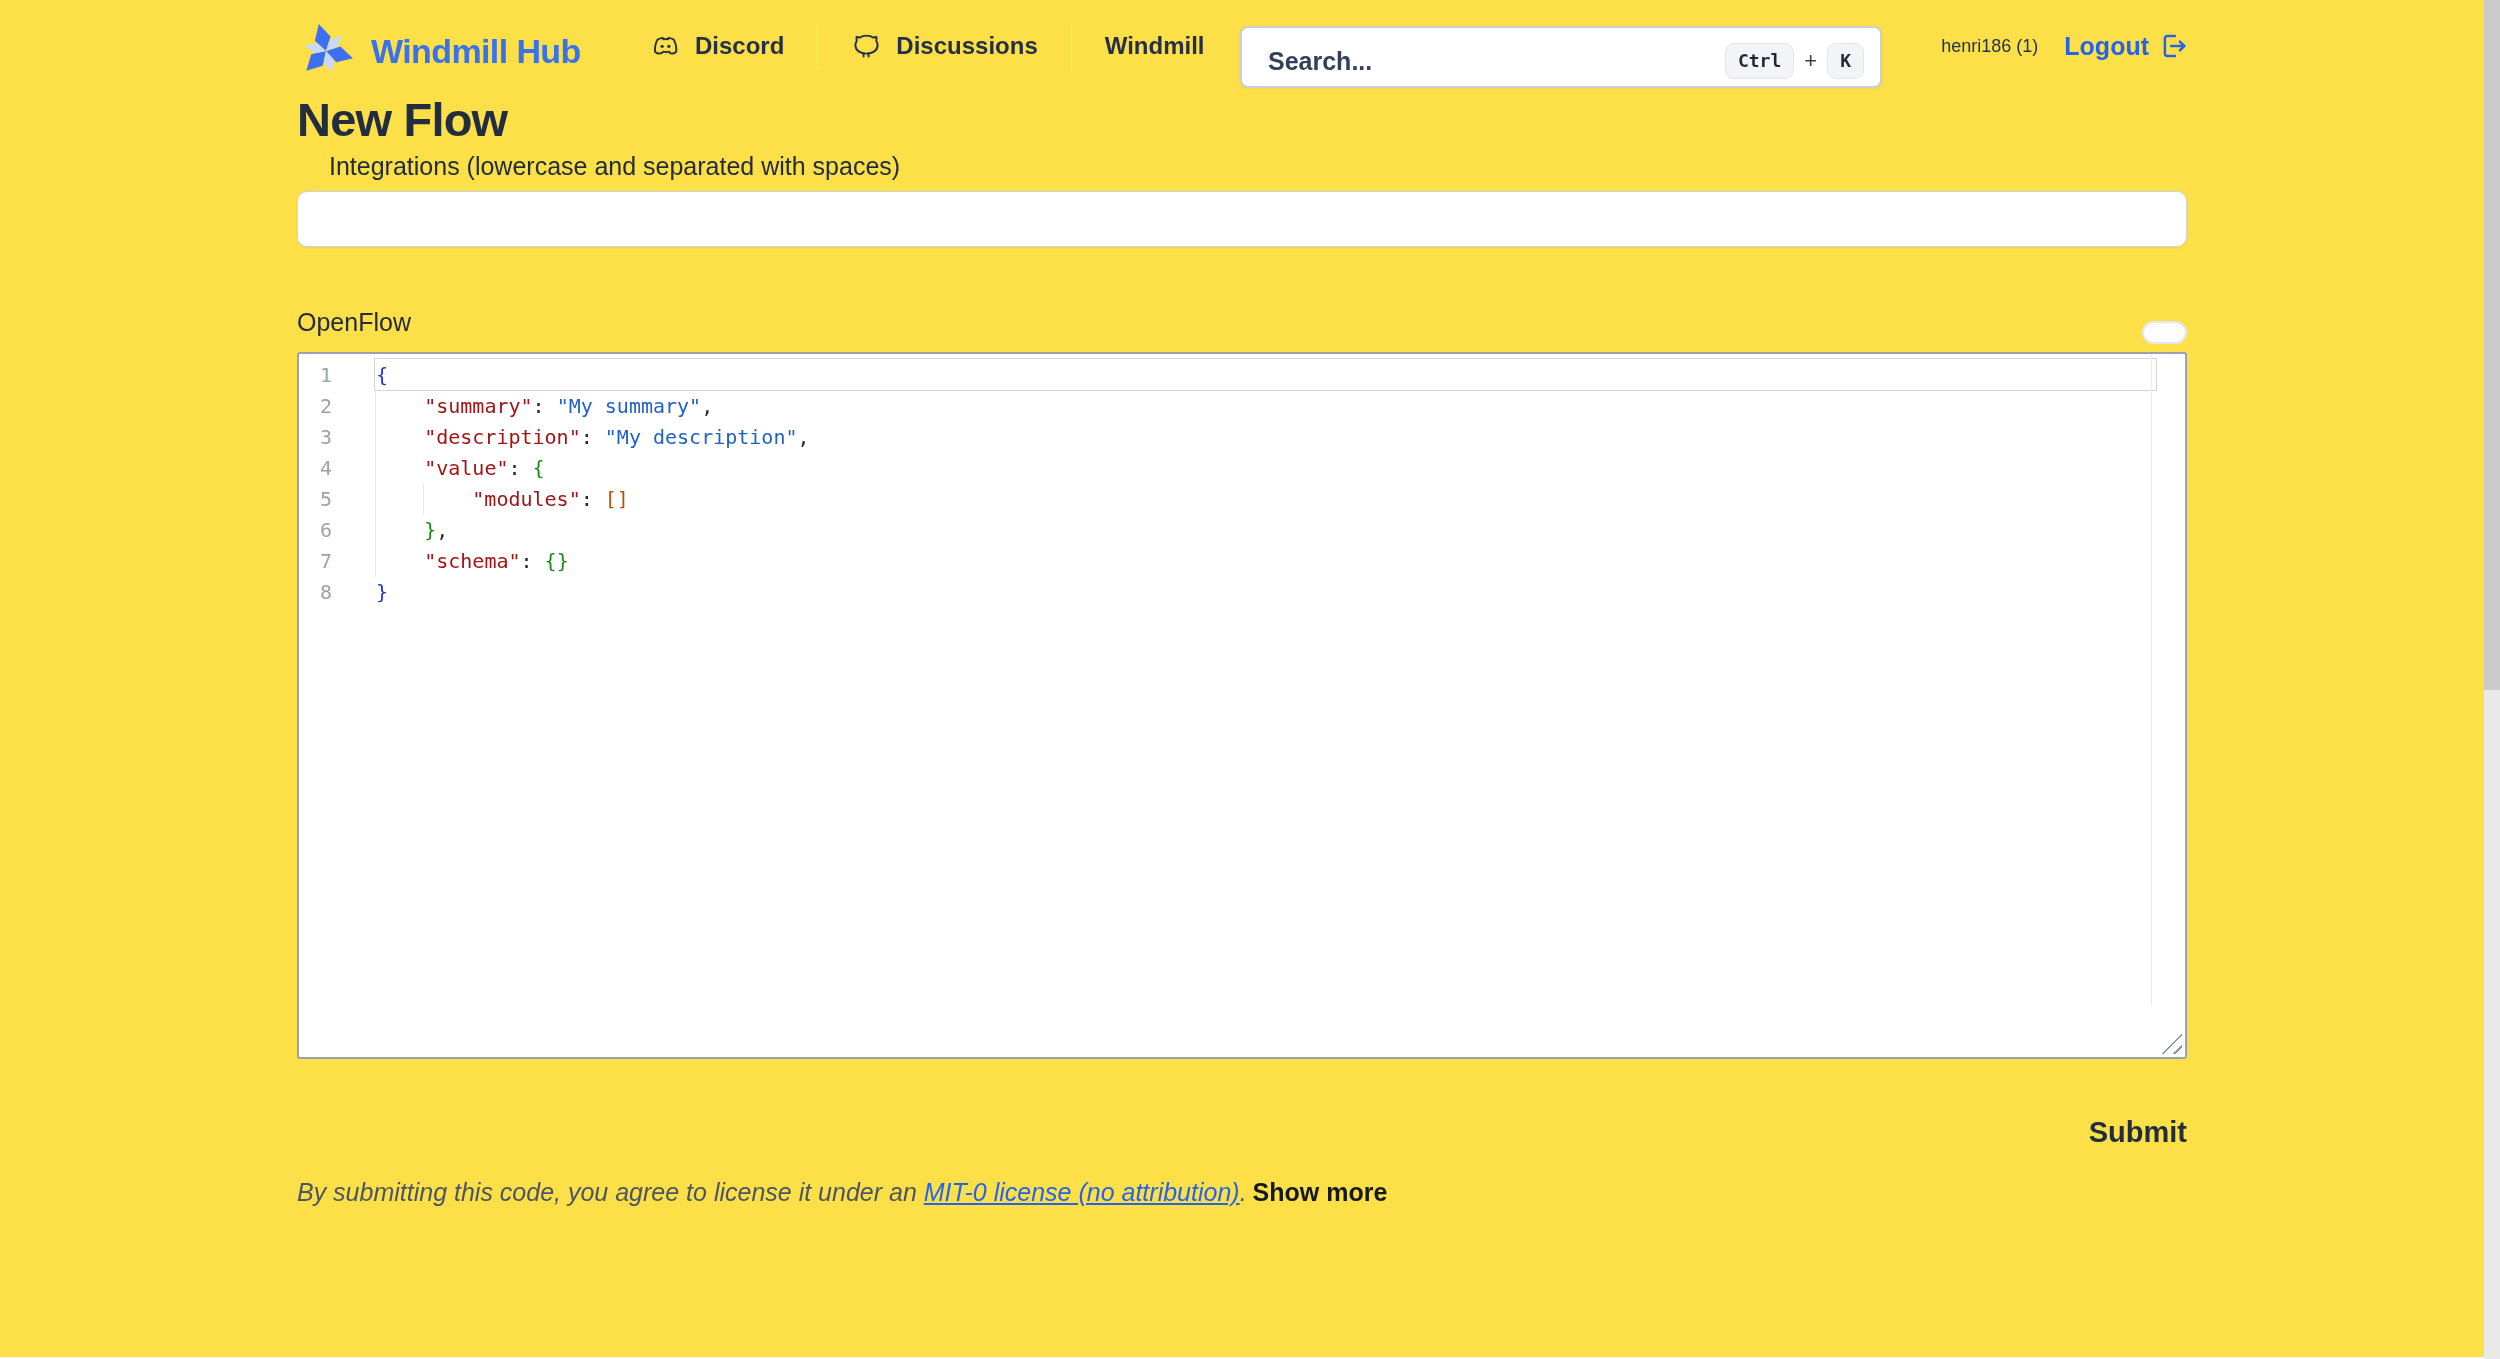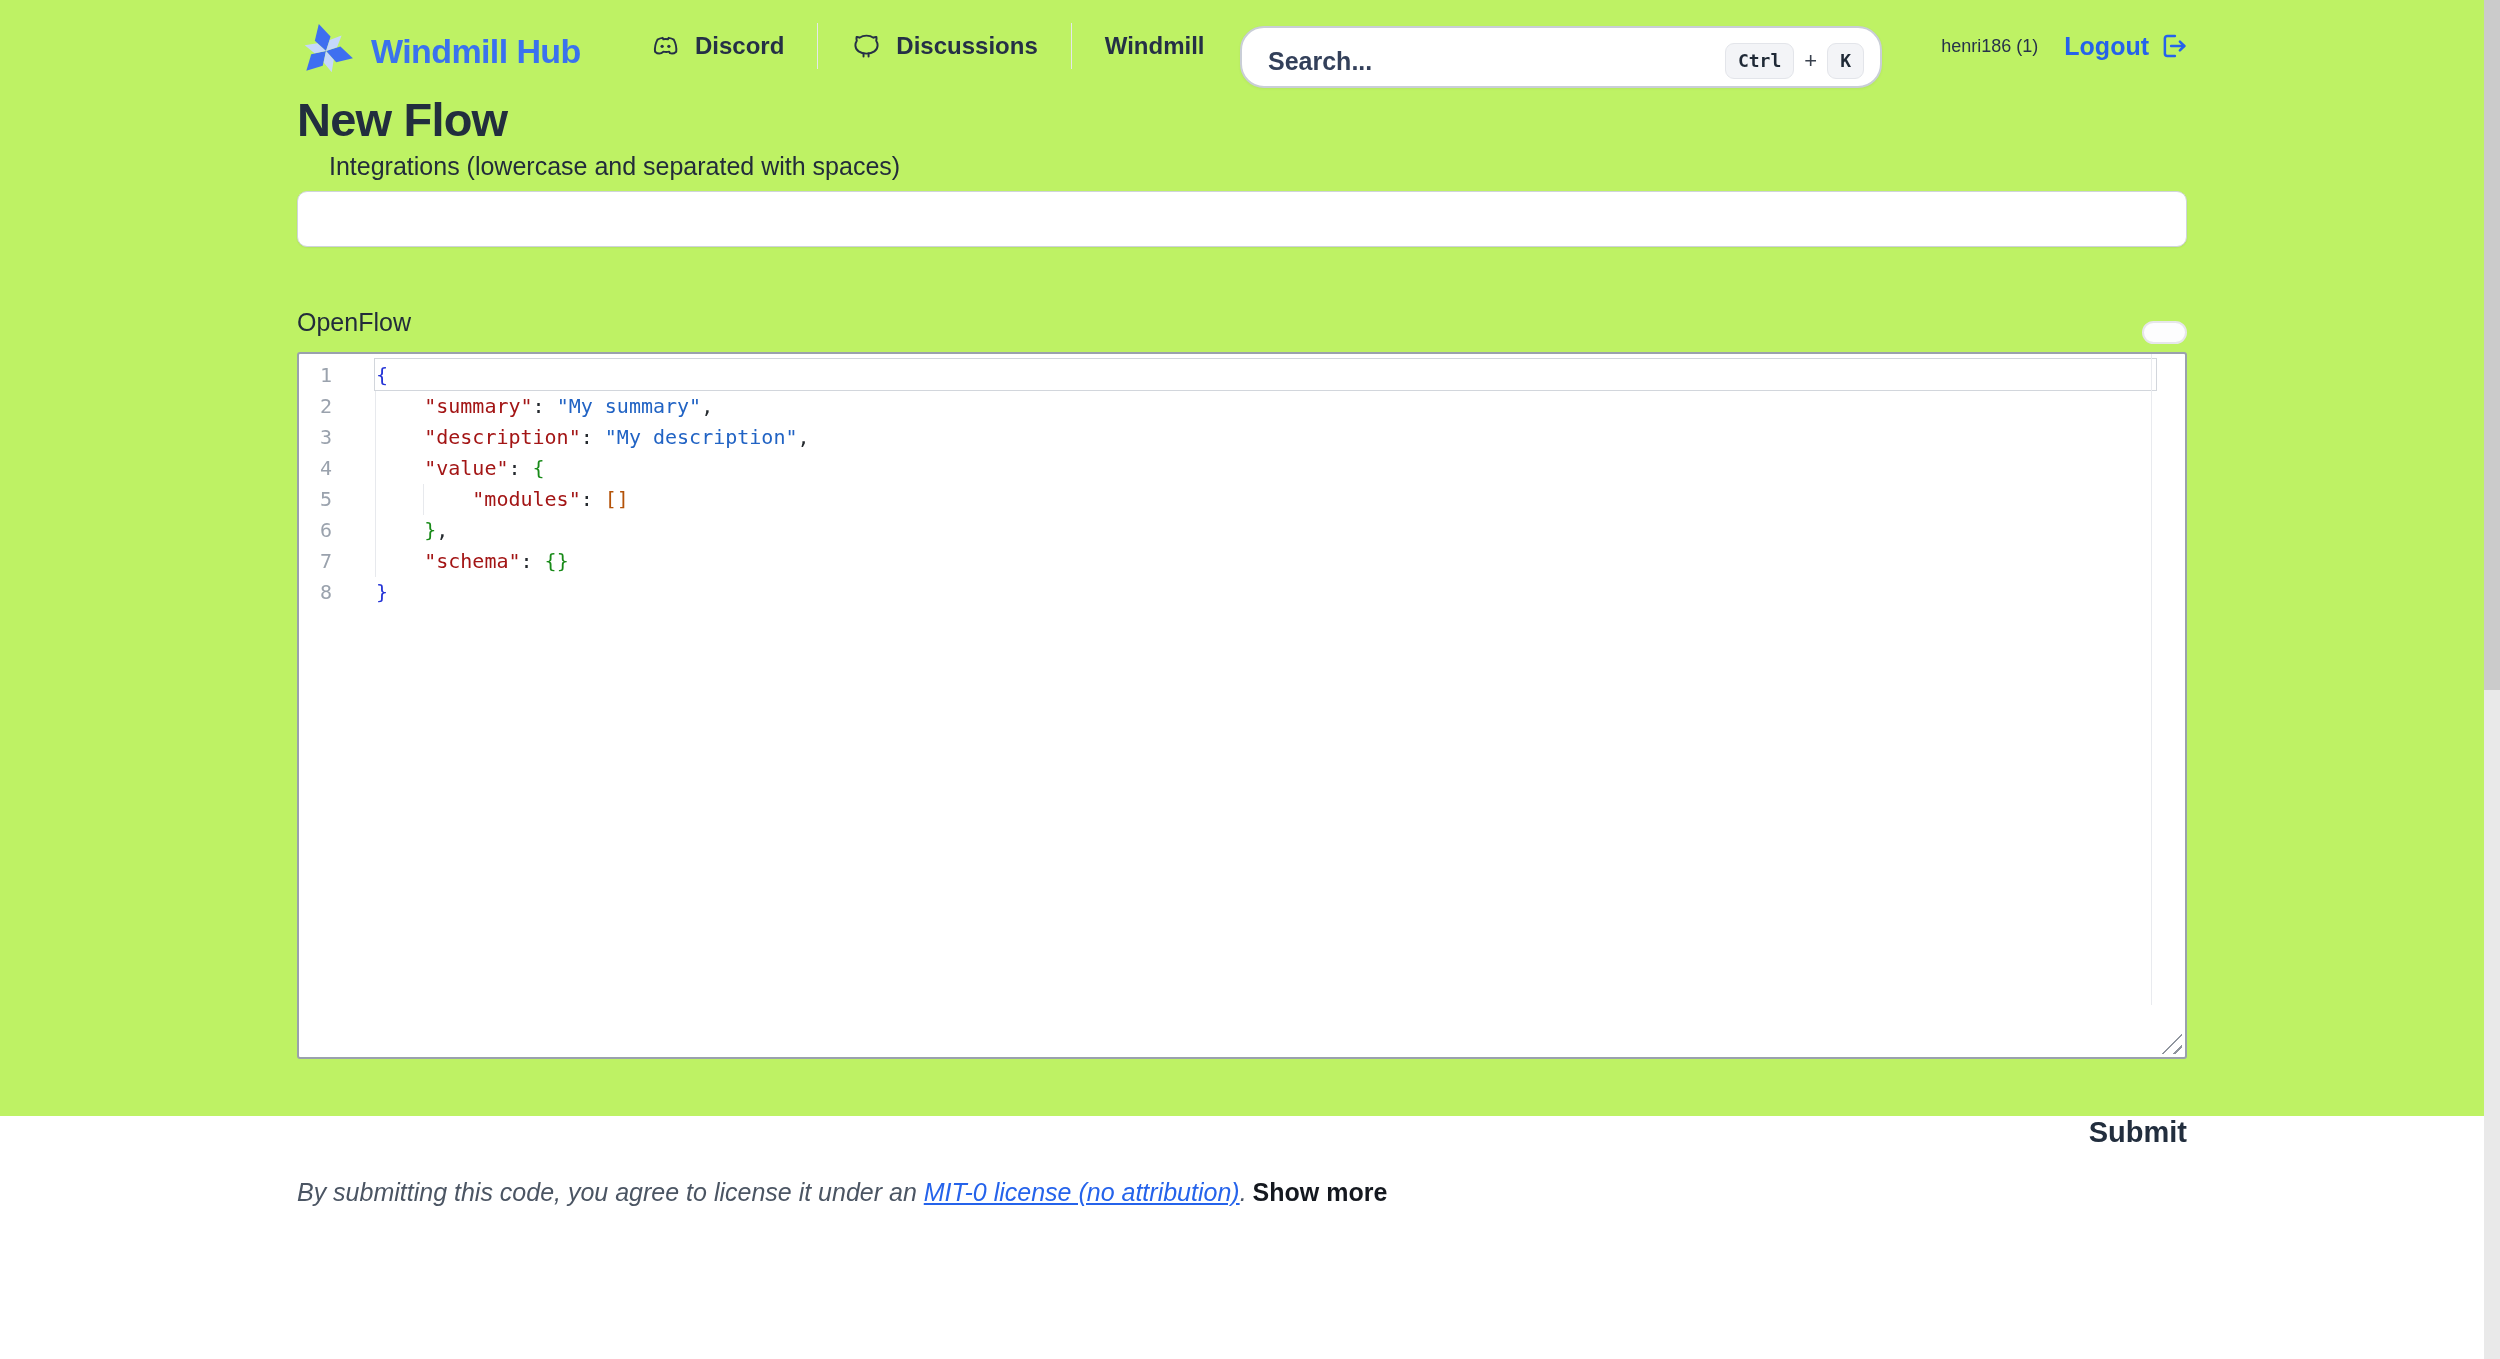--- a/index.html
+++ b/index.html
@@ -1,31 +1,31 @@
 <!DOCTYPE html>
 <html style="--brand-blue: #3a72ee; --link-blue: #2563eb; --nav-text: #253046; --code-key: #a31515; --code-string: #2163c4; --bracket-1: #2433d6; --bracket-2: #188a18; --bracket-3: #b45309; --code-punct: #24292e; --gutter: #9aa2ad;"><head>
 <meta charset="utf-8">
 <style>
   * { margin:0; padding:0; box-sizing:border-box; }
   html,body { width:2500px; height:1359px; background:#ffffff; font-family:"Liberation Sans", sans-serif; overflow:hidden; }
-  #page { position:relative; width:2500px; height:1116px; background:#bef264;text-decoration:underline; }
+  #page { position:relative; width:2500px; height:1357px; background:#fde047;text-decoration:underline; }
 
   
   .logo-wrap { position:absolute; left:297px; top:22px; display:flex; align-items:center; gap:16px; }
   .logo-wrap svg { width:58px; height:58px; }
   .brand { font-size:34px; font-weight:700; color:var(--brand-blue); letter-spacing:-0.6px; }
 
   .nav { position:absolute; left:650px; top:0; height:92px; display:flex; align-items:center; }
   .nav-item { display:flex; align-items:center; gap:14px; font-size:24px; font-weight:700; color:var(--nav-text); padding:0 33px; cursor:pointer; }
   .nav-item:first-child { padding-left:0; }
   .nav-item svg { width:31px; height:31px; color:var(--nav-text); }
   .nav-sep { width:1px; height:46px; background:#e5e7eb; }
 
   .search-box { position:absolute; left:1240px; top:26px; width:642px; height:62px; background:#fff;
-    border:2px solid #c9ced7; border-radius:24px; display:flex; align-items:center;
+    border:2px solid #c9ced7; border-radius:8px; display:flex; align-items:center;
     padding:8px 16px 0 26px; box-shadow:0 1px 3px rgba(16,24,40,.05); cursor:text; }
   .search-ph { flex:1; font-size:25px; font-weight:600; color:#33405a; }
   .kbd { font-family:"DejaVu Sans Mono", monospace; font-size:18px; font-weight:700; color:#1f2936;
     background:#f3f4f7; border:1px solid #e3e5ea; border-radius:9px; padding:6px 12px; line-height:1.2; }
   .kbd-plus { margin:0 10px; font-size:22px; color:#39414e; }
 
   .user-wrap { position:absolute; right:312px; top:0; height:92px; display:flex; align-items:center; gap:26px; }
   .username { font-size:18px; color:#26324a; }
   .logout { display:flex; align-items:center; gap:9px; font-size:25px; font-weight:700; color:var(--link-blue); cursor:pointer; text-decoration:none; }
   .logout svg { width:30px; height:30px; }

